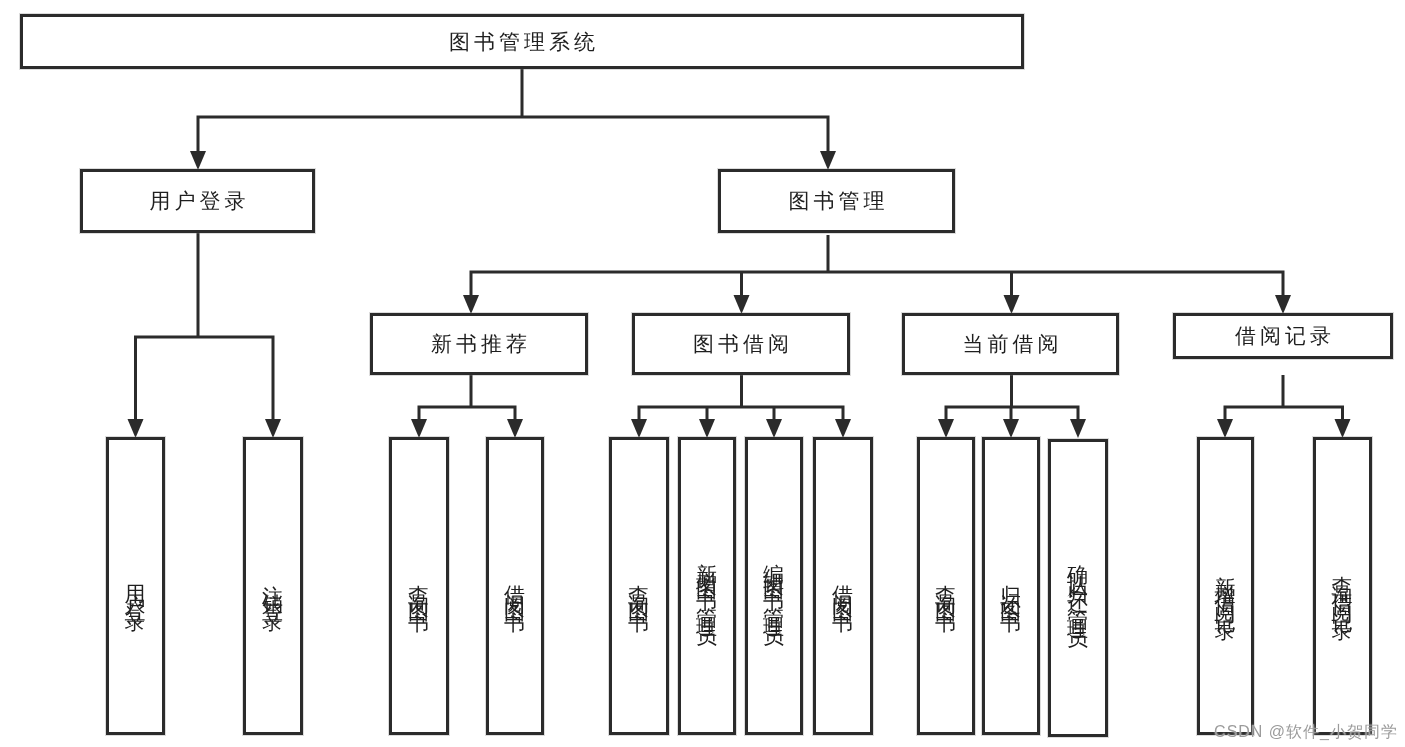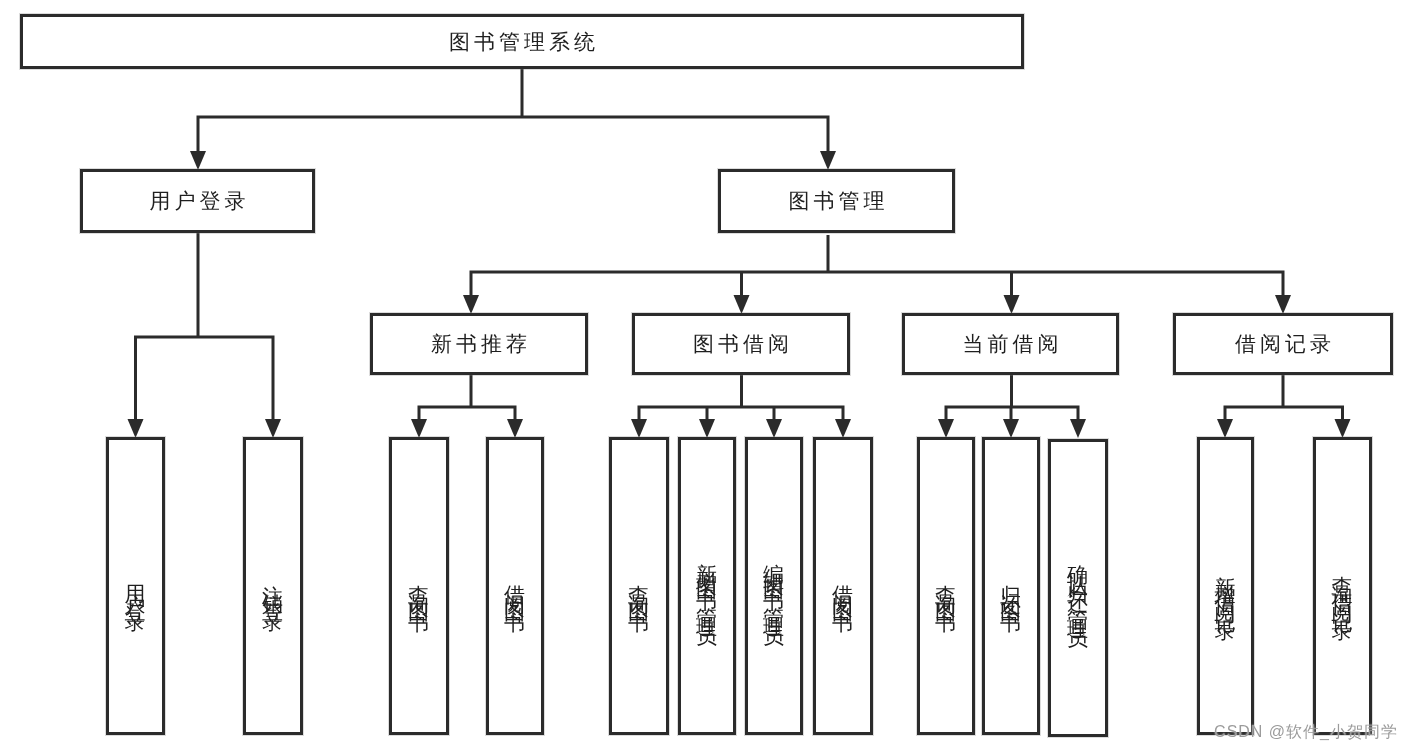--- a/index.html
+++ b/index.html
@@ -120,21 +120,21 @@
 
   <div class="node h" style="left:362px;top:313px;width:218px;height:62px;margin-left:8px;">
     <span class="lbl">新书推荐</span>
   </div>
   <div class="node h" style="left:632px;top:313px;width:218px;height:62px;">
     <span class="lbl">图书借阅</span>
   </div>
   <div class="node h" style="left:902px;top:313px;width:217px;height:62px;">
     <span class="lbl">当前借阅</span>
   </div>
-  <div class="node h" style="left:1173px;top:313px;width:220px;height:62px;">
+  <div class="node h" style="left:1173px;top:313px;width:220px;height:46px;">
     <span class="lbl">借阅记录</span>
   </div>
 
   <div class="node v" style="left:106px;top:437px;width:59px;height:298px;">
     <span class="lbl">用户登录</span>
   </div>
   <div class="node v" style="left:243px;top:437px;width:60px;height:298px;">
     <span class="lbl">注销登录</span>
   </div>
 

